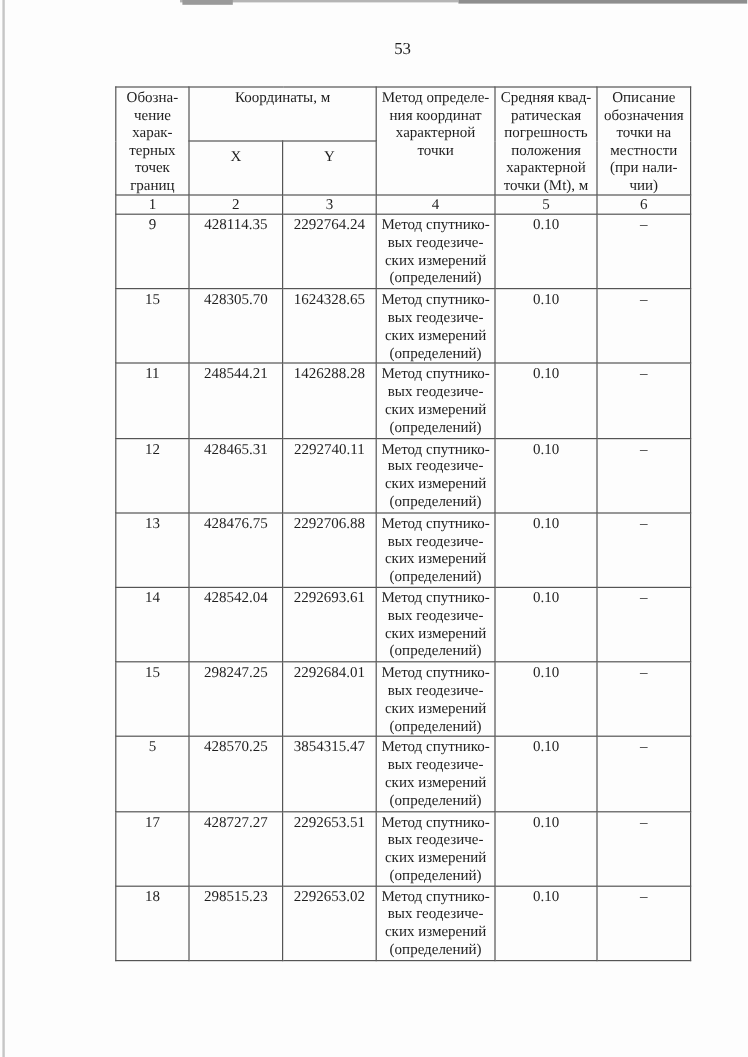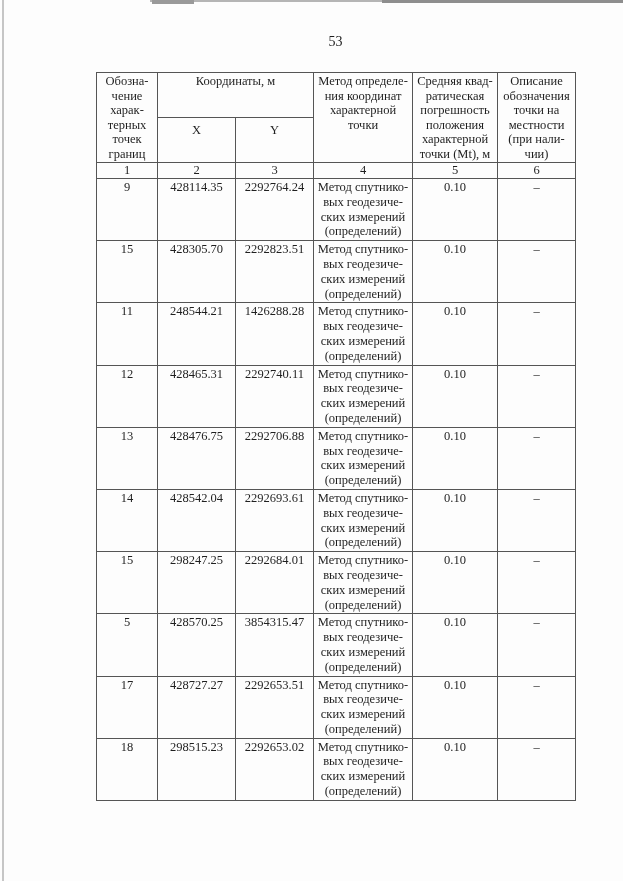--- a/index.html
+++ b/index.html
@@ -130,21 +130,21 @@
 вых геодезиче-
 ских измерений
 (определений)</td>
     <td>0.10</td>
     <td>–</td>
   </tr>
 
   <tr class="data-row">
     <td>15</td>
     <td>428305.70</td>
-    <td>2292823.51</td>
+    <td>1624328.65</td>
     <td>Метод спутнико-
 вых геодезиче-
 ских измерений
 (определений)</td>
     <td>0.10</td>
     <td>–</td>
   </tr>
 
   <tr class="data-row">
     <td>11</td>

